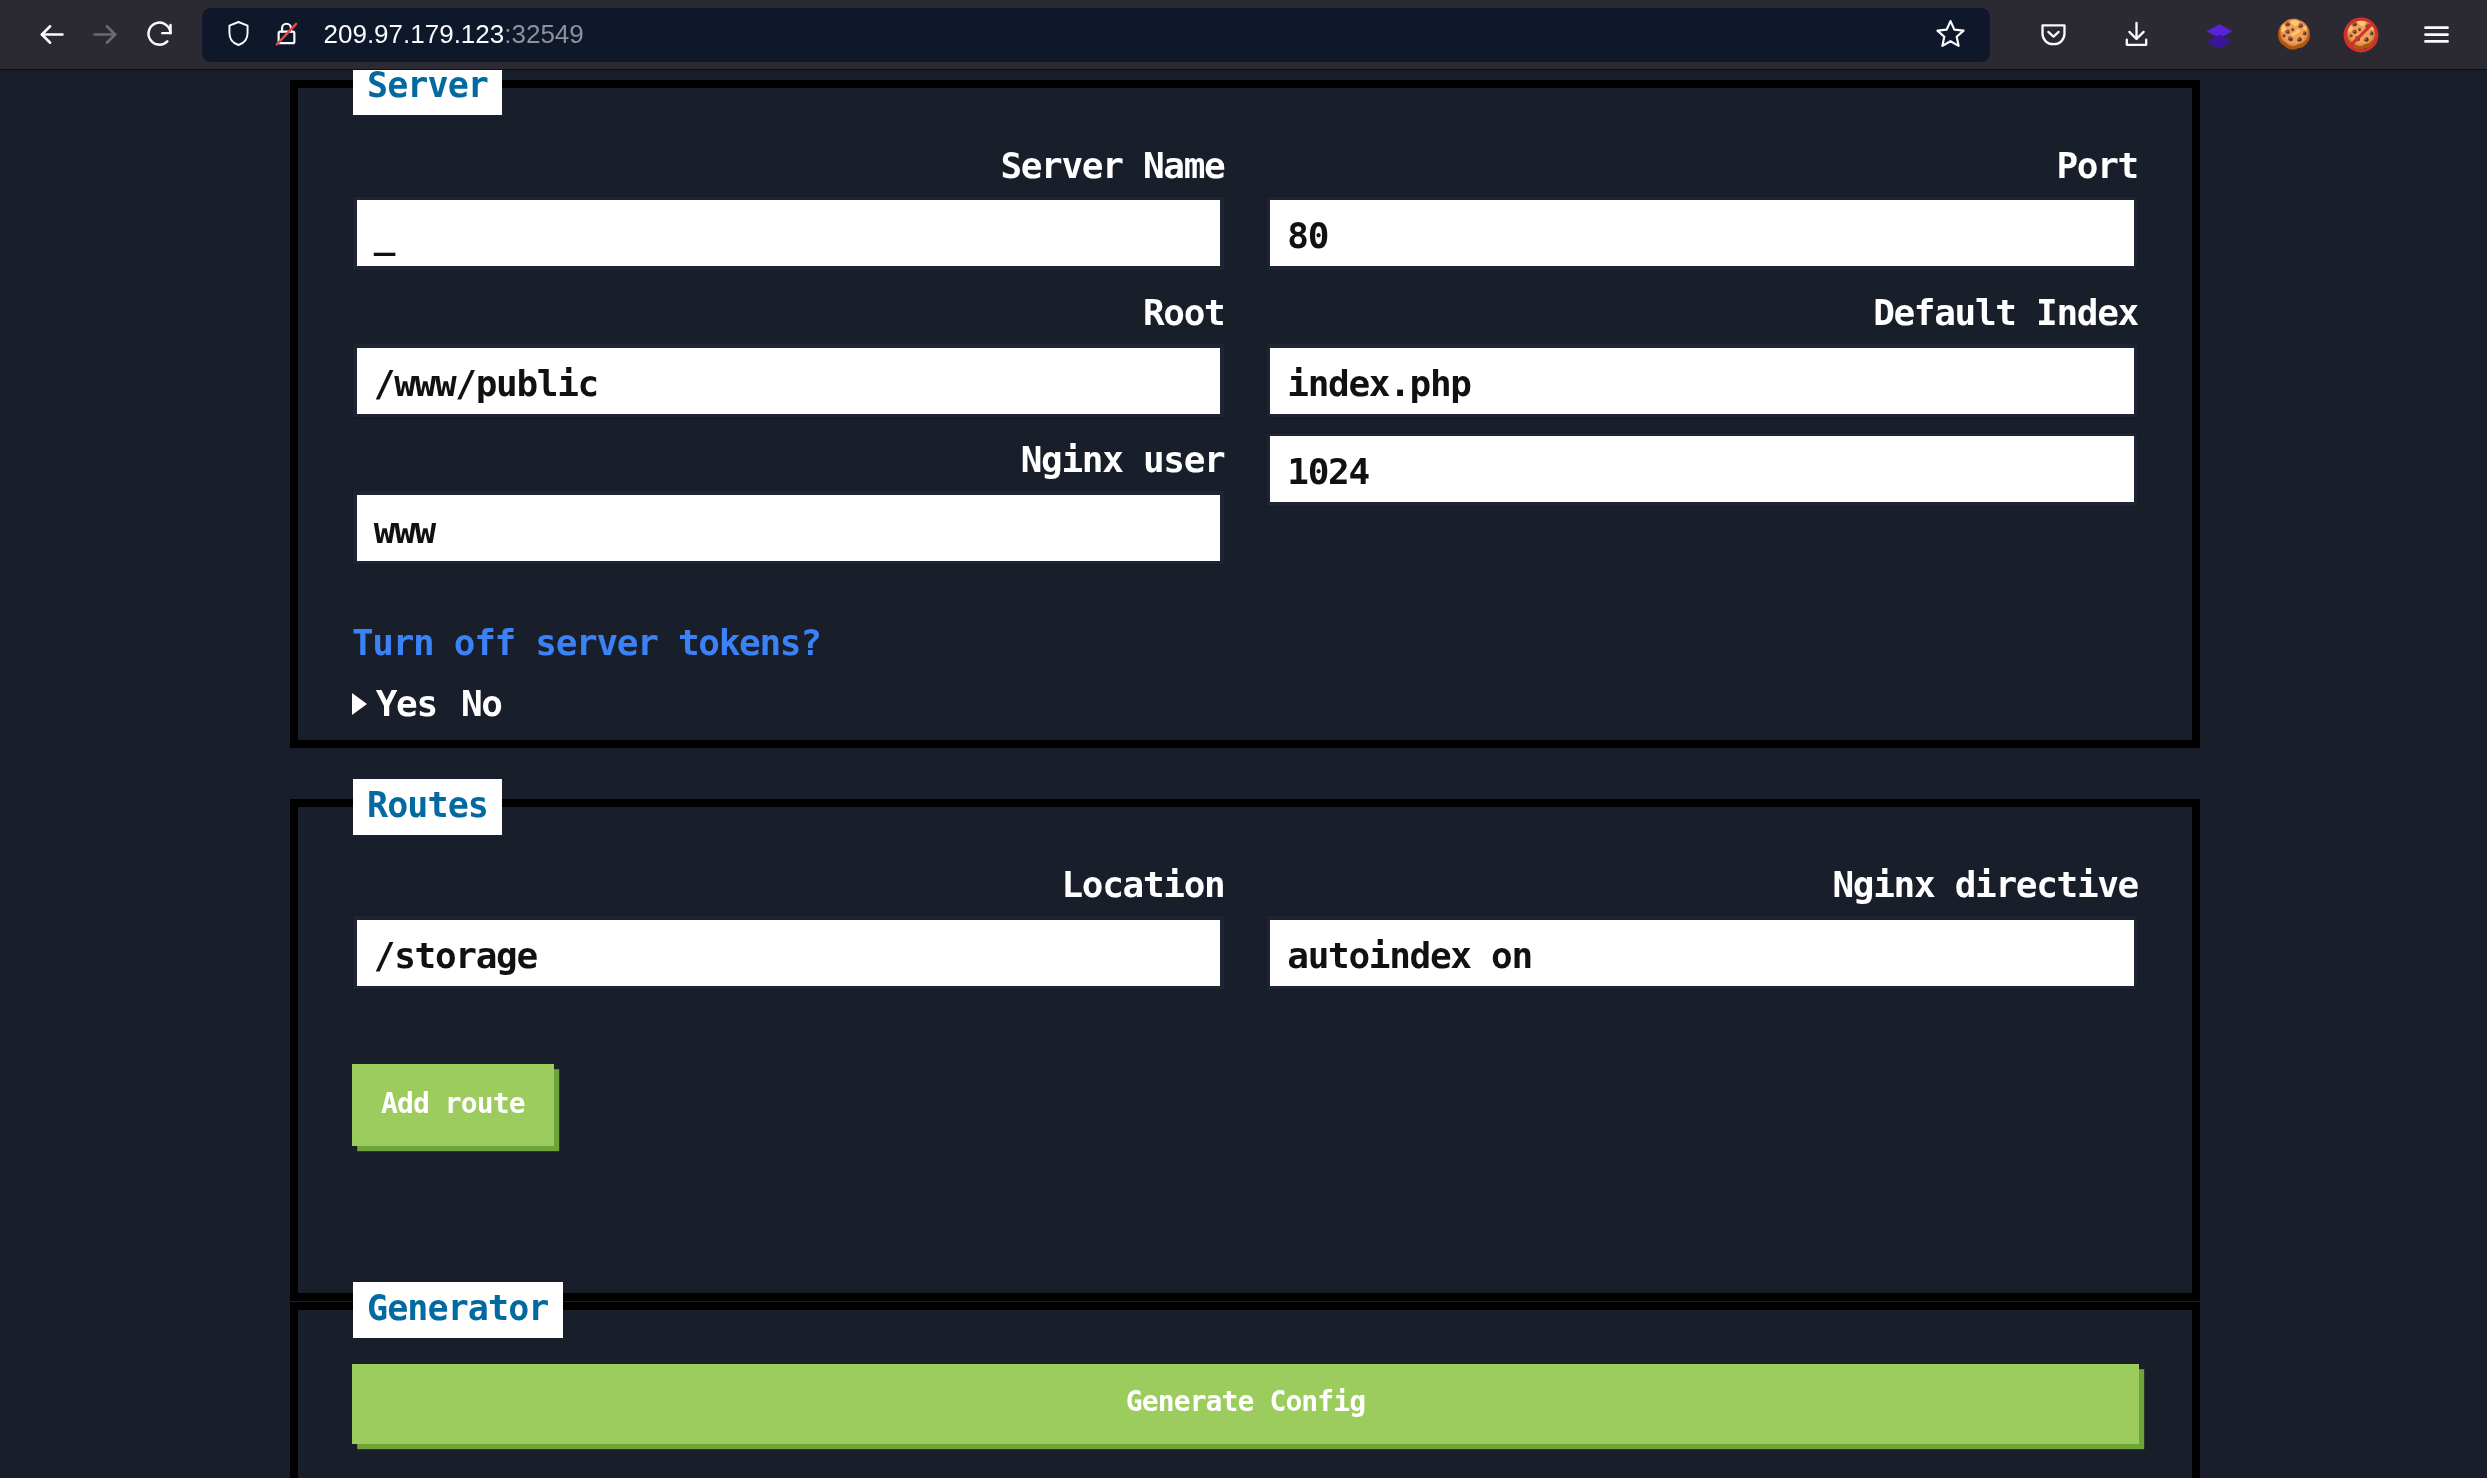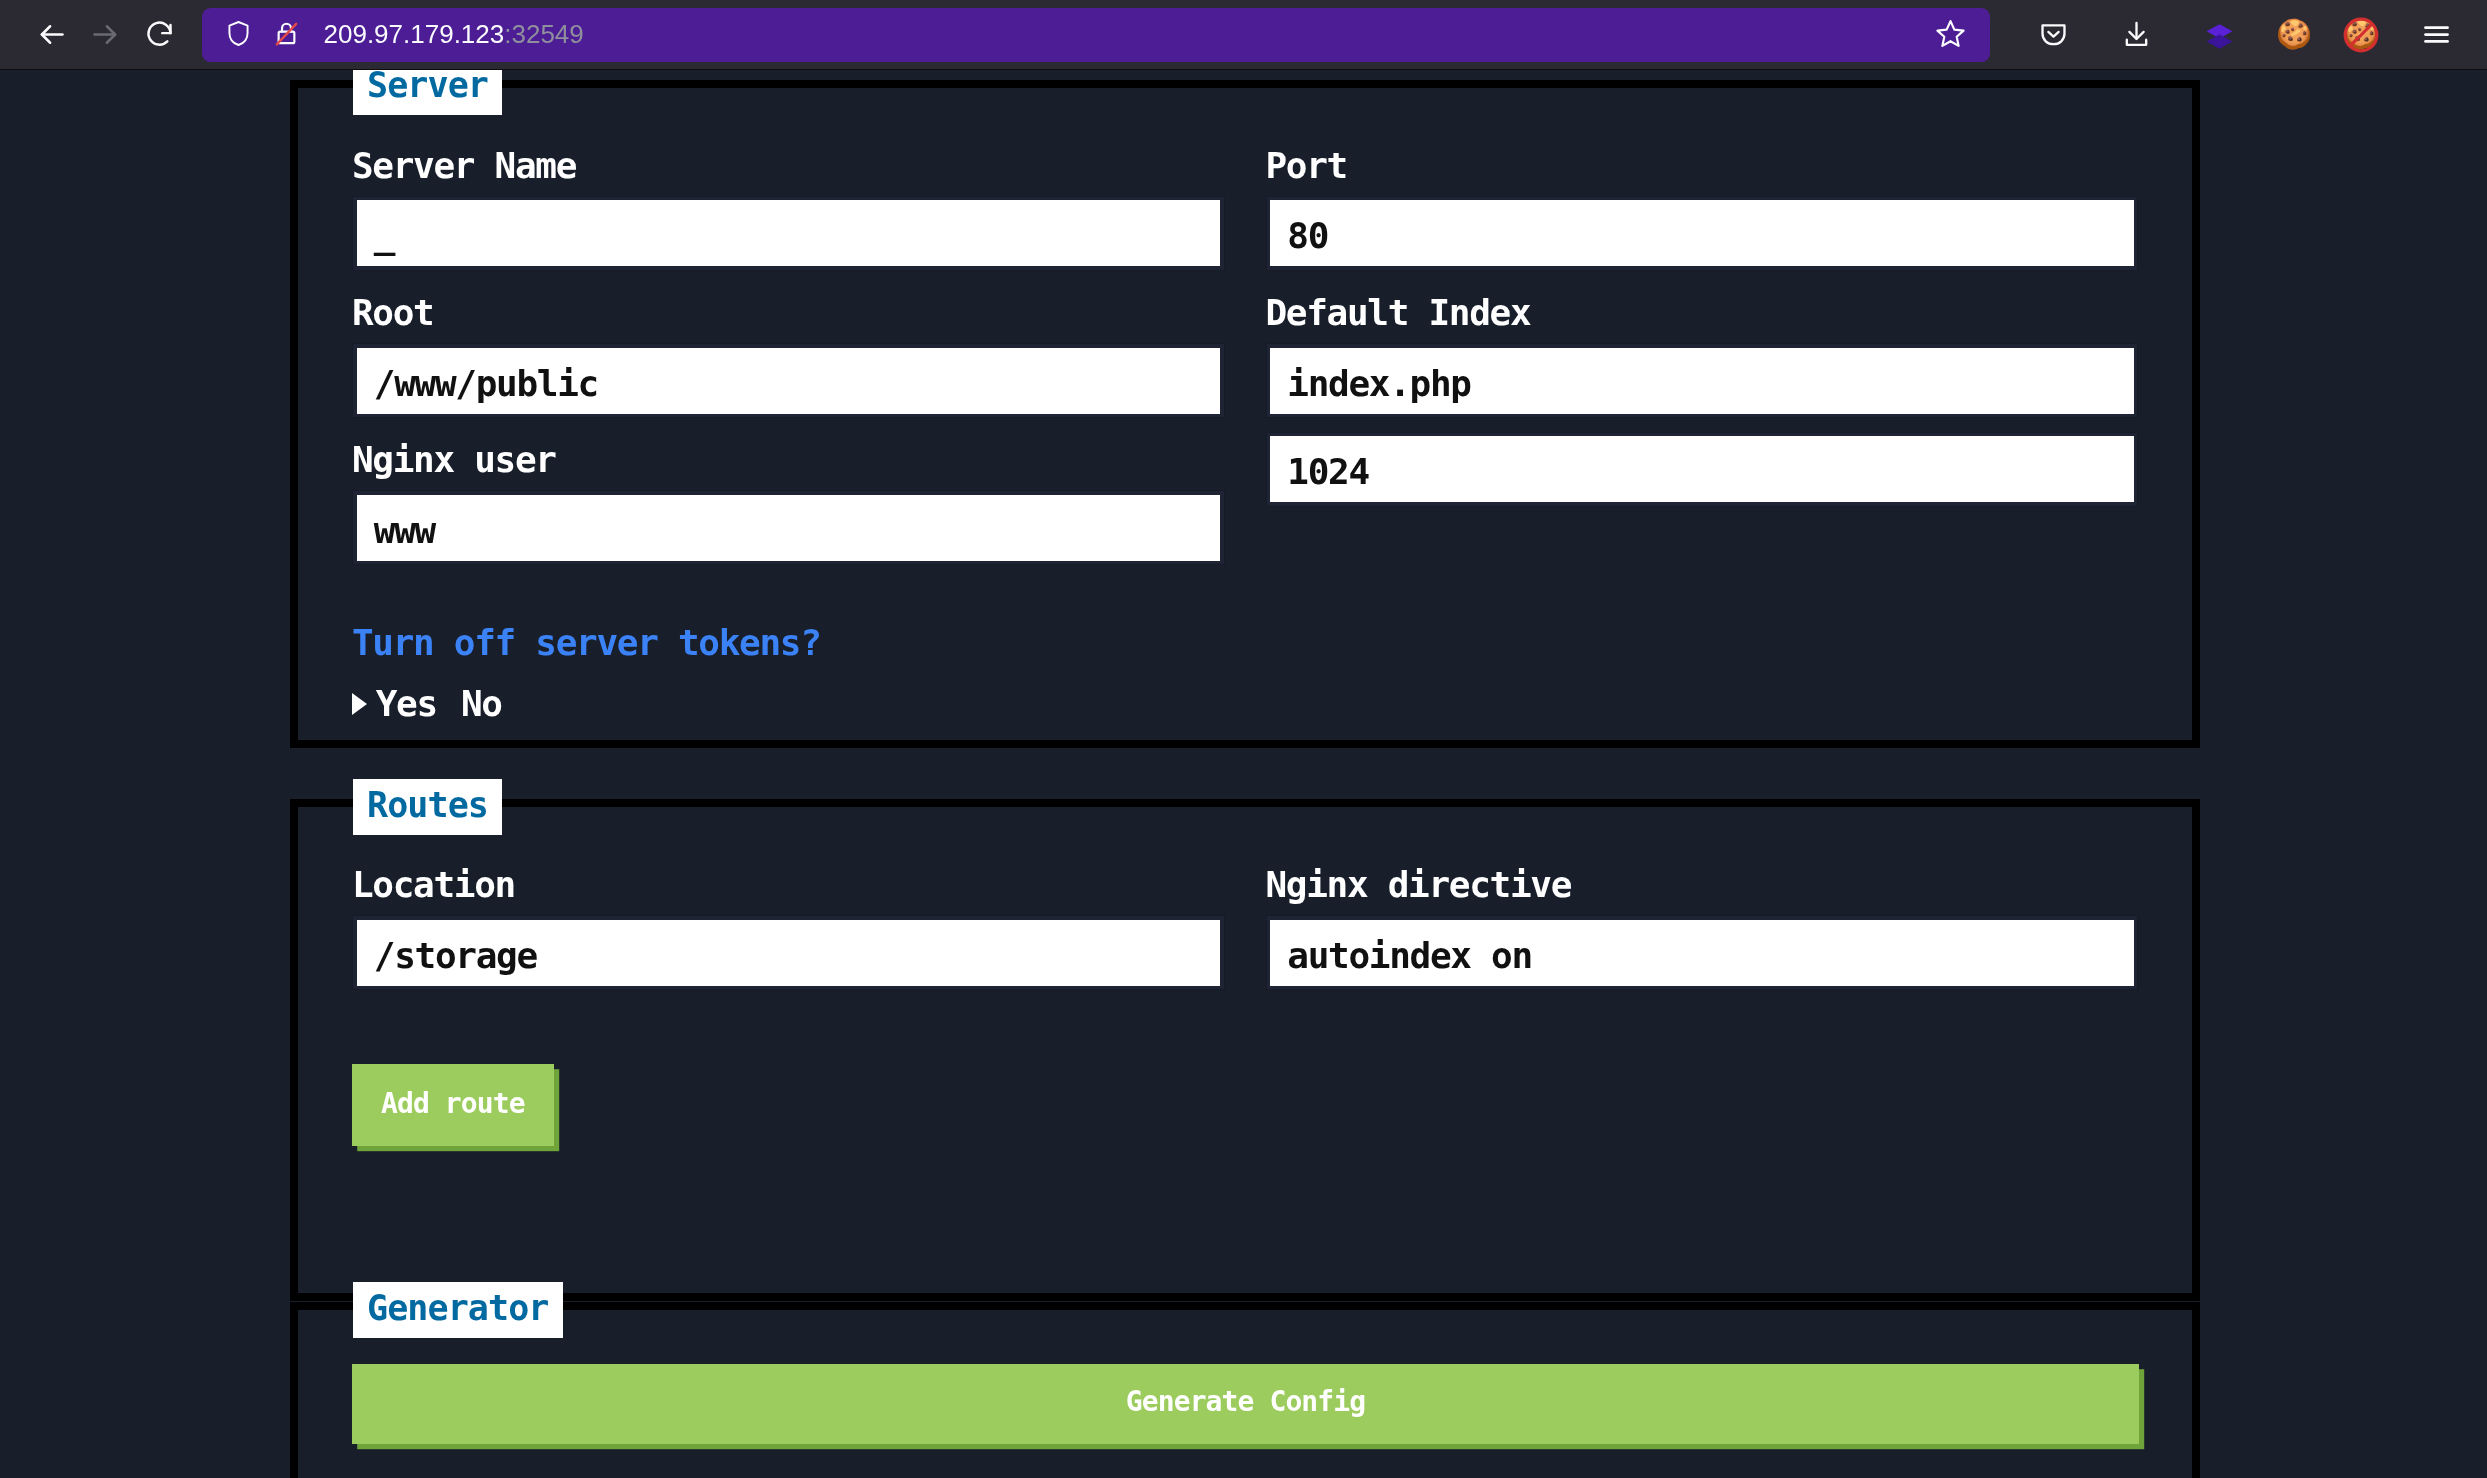--- a/index.html
+++ b/index.html
@@ -31,21 +31,21 @@
     display: flex; align-items: center; justify-content: center;
     border-radius: 7px;
     flex: 0 0 auto;
   }
   .nav-btn svg { display: block; }
 
   #urlbar {
     flex: 1 1 auto;
     height: 54px;
     margin: 0 31px 0 15.5px;
-    background: #4c1d95;
+    background: #0f172a;
     border-radius: 8.6px;
     display: flex;
     align-items: center;
     padding: 0 19px 0 22.5px;
     min-width: 0;
   }
 
   #url-icons { display: flex; align-items: center; gap: 19px; flex: 0 0 auto; }
 
   #url-text {
@@ -116,20 +116,21 @@
   .field { padding-bottom: 5.2px; }
 
   .field-label {
     font-size: 36px;
     line-height: 1;
     color: #ffffff;
     letter-spacing: -1.3px;
     font-weight: 700;
     padding: 10.4px 0 12px 0;
     white-space: nowrap;
+    text-align: right;
   }
 
   .input-shell {
     padding: 3.5px;
     background: #1e2433;
     border: 1.7px solid #151b27;
     margin-bottom: 8.6px;
   }
 
   .input-box {

